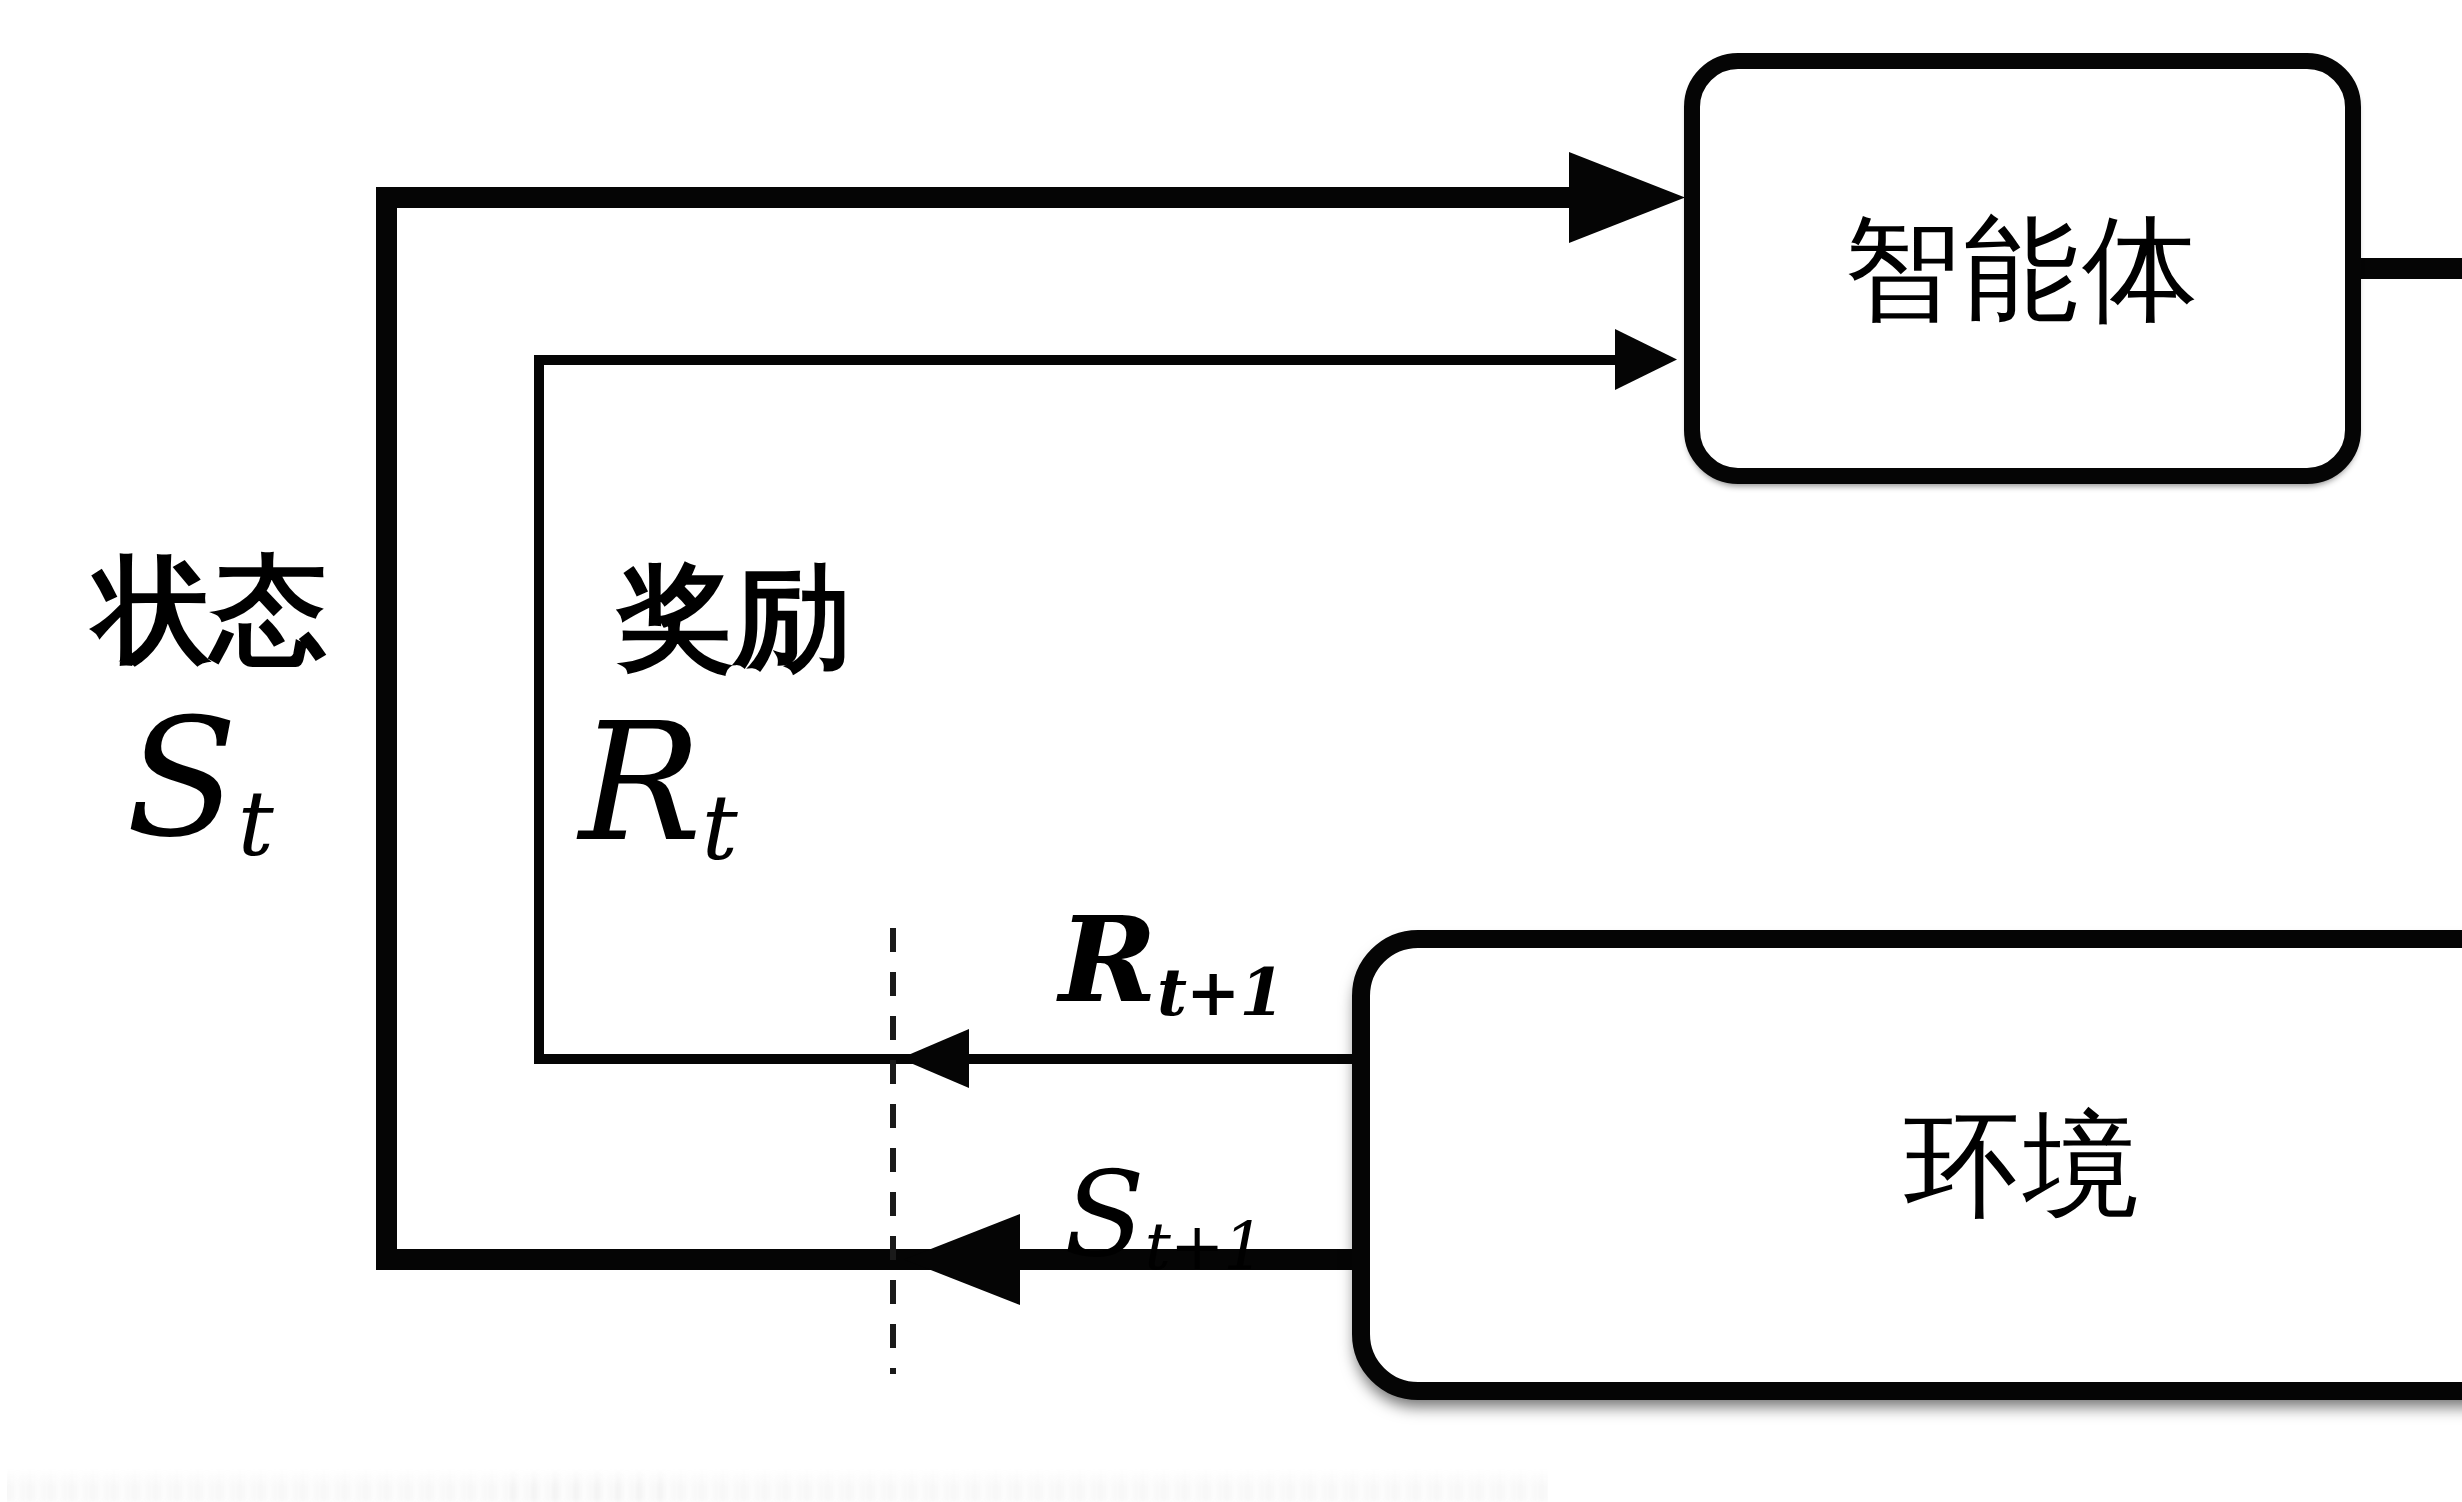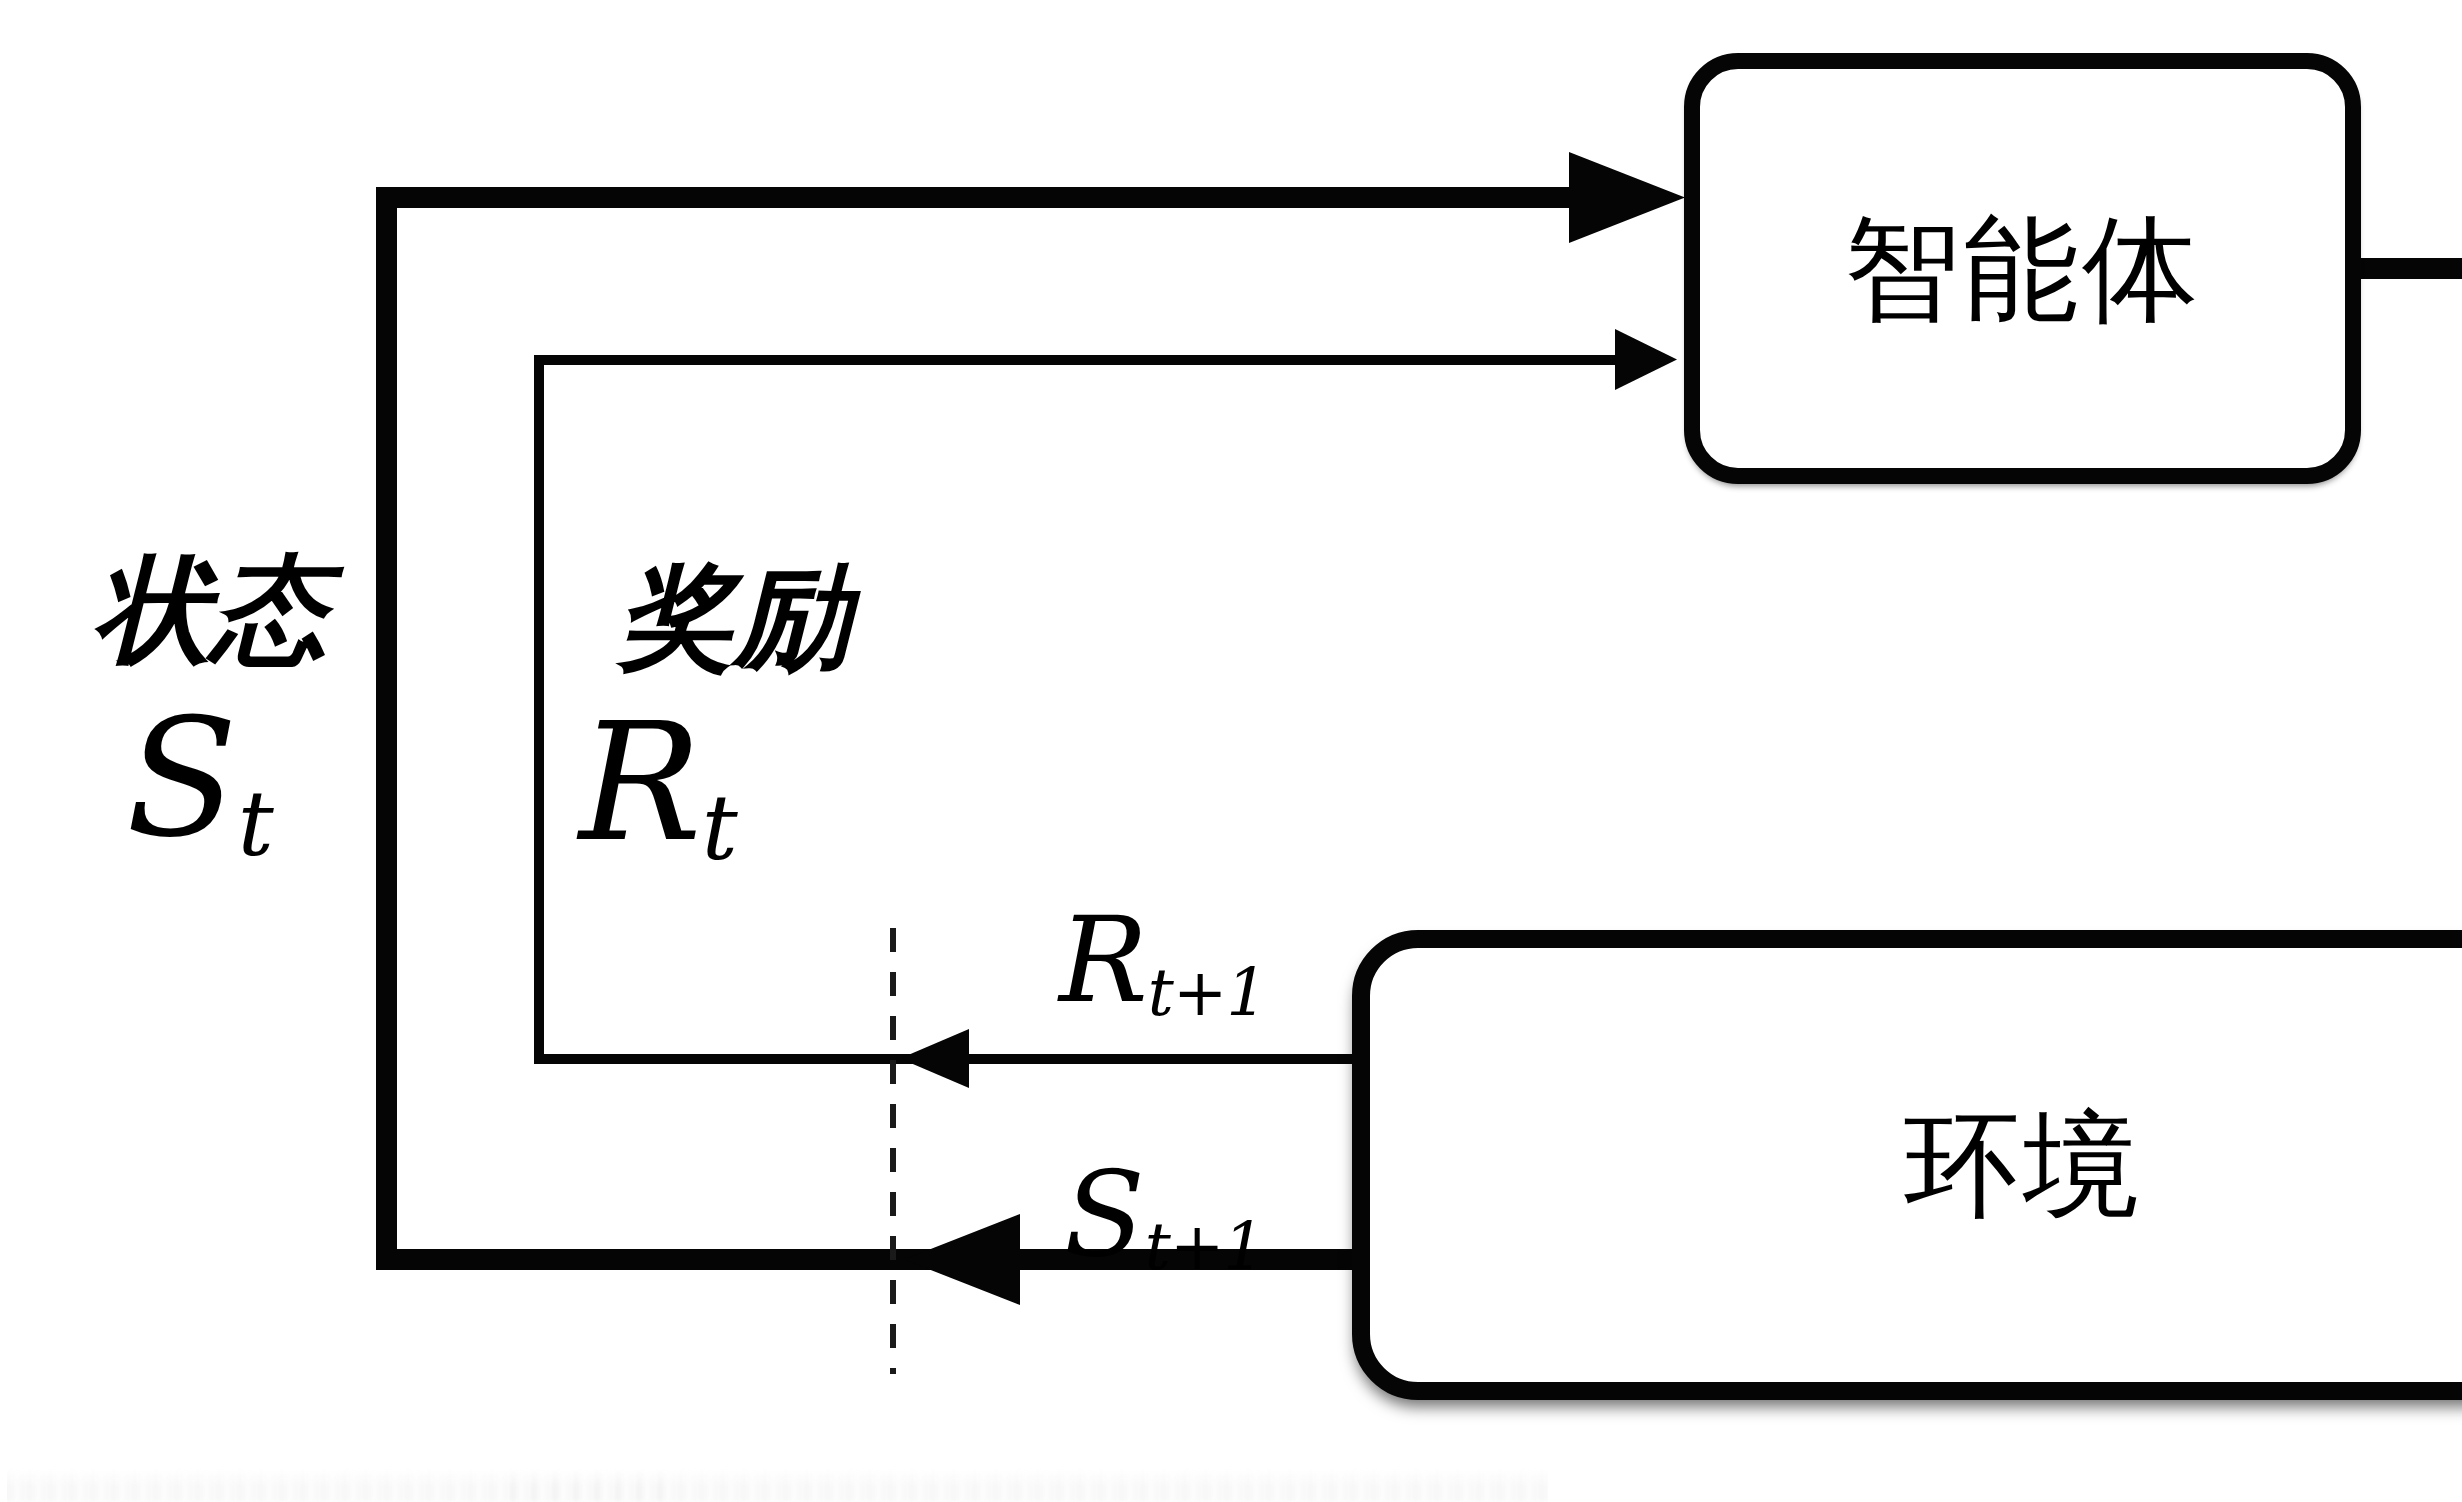--- a/index.html
+++ b/index.html
@@ -48,21 +48,20 @@
     position: absolute;
     width: 5.9px;
     background: repeating-linear-gradient(to bottom, #1a1a1a 0 23.6px, transparent 23.6px 44px);
   }
   .cjk-label {
     position: absolute;
     font-size: 116px;
     font-weight: 600;
     line-height: 1;
     white-space: nowrap;
-    font-style: italic;
   }
   .math-label {
     position: absolute;
     font-style: italic;
     font-weight: 500;
     line-height: 1;
     white-space: nowrap;
   }
   .math-big   { font-size: 163px; }
   .math-mid   { font-size: 118px; }
@@ -117,21 +116,21 @@
   <div class="cjk-label" style="left:95px; top:551px;">状态</div>
   <div class="math-label math-big" style="left:126px; top:697px;">
     <span>S</span><sub>t</sub>
   </div>
 
   <div class="cjk-label" style="left:618px; top:558px;text-align:right;">奖励</div>
   <div class="math-label math-big" style="left:579px; top:701px;">
     <span>R</span><sub>t</sub>
   </div>
 
-  <div class="math-label math-mid" style="left:1059px; top:901px;">
+  <div class="math-label math-mid" style="left:1059px; top:901px;font-weight:bold;">
     <span>R</span><sub>t+1</sub>
   </div>
   <div class="math-label math-mid" style="left:1064px; top:1155px;">
     <span>S</span><sub>t+1</sub>
   </div>
 
   <div id="caption-remnant"></div>
 
 </div>
 

